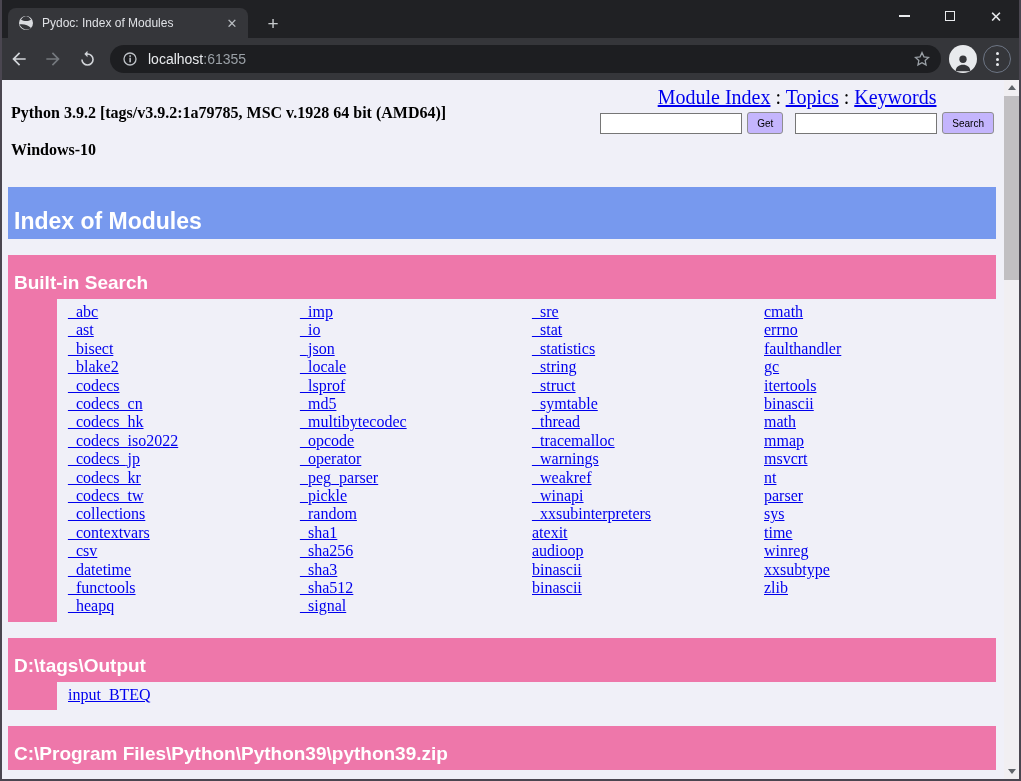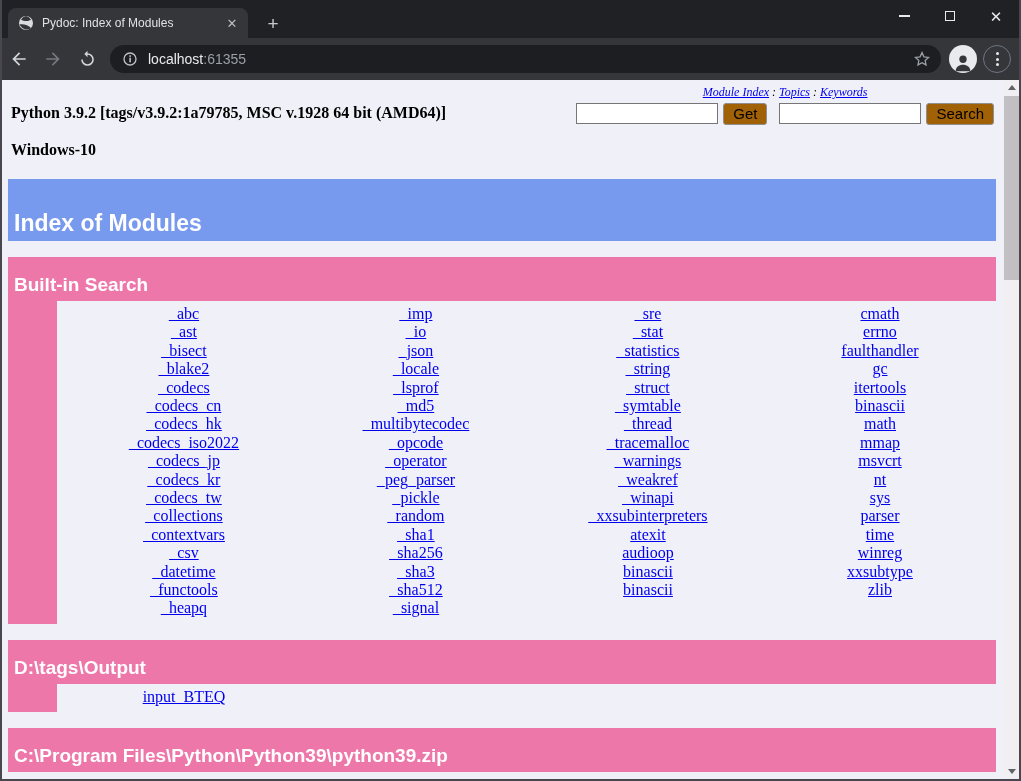--- a/index.html
+++ b/index.html
@@ -43,37 +43,37 @@
   .dots{display:flex;flex-direction:column;gap:2.5px;}
   .dots i{width:3px;height:3px;border-radius:50%;background:var(--txt);display:block;}
   
   .page{position:absolute;left:0;top:80px;width:1002px;height:699px;background:var(--page-bg);
     overflow:hidden;font-family:"Liberation Serif",serif;font-size:16px;line-height:1.15;color:#000;
     padding:6px 8px 0 6px;}
   a{color:var(--link);text-decoration:underline;}
   .pyheader{display:flex;justify-content:space-between;align-items:flex-start;padding-left:3px;}
   .pyheader-left{white-space:pre-line;font-weight:bold;}
   .pyheader-right{text-align:center;padding-right:2px;}
-  .navlinks{font-size:12px;font-style:italic;}
+  .navlinks{font-size:20px;}
   .formrow{margin-top:3px;display:flex;align-items:center;}
   .formrow input[type=text]{width:142px;height:21px;border:1px solid #767676;background:#fff;
     font-size:13px;padding:0 3px;font-family:"Liberation Sans",sans-serif;}
-  .btn{height:22px;border:1px solid #8f8f8f;background:#a16207;border-radius:3px;
-    font-family:"Liberation Sans",sans-serif;font-size:15px;padding:0 9px;margin-left:5px;color:#000;}
+  .btn{height:22px;border:1px solid #8f8f8f;background:#c4b5fd;border-radius:3px;
+    font-family:"Liberation Sans",sans-serif;font-size:10px;padding:0 9px;margin-left:5px;color:#000;}
   .formgap{width:12px;}
   .banner{width:100%;color:#fff;font-family:"Liberation Sans",sans-serif;font-weight:bold;
     display:flex;align-items:flex-end;padding:0 0 5px 6px;}
-  .banner-blue{background:var(--blue);height:62px;font-size:23px;margin-top:1px;}
+  .banner-blue{background:var(--blue);height:52px;font-size:23px;margin-top:9px;}
   .banner-pink{background:var(--pink);height:44px;font-size:19px;margin-top:16px;}
   .section-body{display:flex;align-items:stretch;}
   .bias{width:49px;background:var(--pink);flex:0 0 auto;}
   .bias-gap{width:11px;flex:0 0 auto;}
   .section-content{flex:1;padding:4px 0 6px 0;}
   .mod-table{display:flex;width:100%;}
-  .mod-col{width:25%;text-align:center;}
+  .mod-col{width:25%;}
   .mod-col div{line-height:18.4px;}
   
   .scrollbar{position:absolute;right:0px;top:80px;width:15px;height:699px;background:#f1eff2;}
   .sb-arrow{position:absolute;left:0;width:15px;height:15px;display:flex;align-items:center;justify-content:center;}
   .sb-up{top:0;} .sb-down{bottom:0;}
   .tri-up{width:0;height:0;border-left:4px solid transparent;border-right:4px solid transparent;
     border-bottom:5px solid #5f6368;}
   .tri-down{width:0;height:0;border-left:4px solid transparent;border-right:4px solid transparent;
     border-top:5px solid #5f6368;}
   .sb-thumb{position:absolute;left:0;top:16px;width:15px;height:184px;background:#c1bfc2;}
@@ -246,22 +246,22 @@
               <div><a href="#">cmath</a></div>
               <div><a href="#">errno</a></div>
               <div><a href="#">faulthandler</a></div>
               <div><a href="#">gc</a></div>
               <div><a href="#">itertools</a></div>
               <div><a href="#">binascii</a></div>
               <div><a href="#">math</a></div>
               <div><a href="#">mmap</a></div>
               <div><a href="#">msvcrt</a></div>
               <div><a href="#">nt</a></div>
+              <div><a href="#">parser</a></div>
               <div><a href="#">sys</a></div>
-              <div><a href="#">parser</a></div>
               <div><a href="#">time</a></div>
               <div><a href="#">winreg</a></div>
               <div><a href="#">xxsubtype</a></div>
               <div><a href="#">zlib</a></div>
             </div>
           </div>
       </div>
     </div>
 
     <div class="banner banner-pink">

